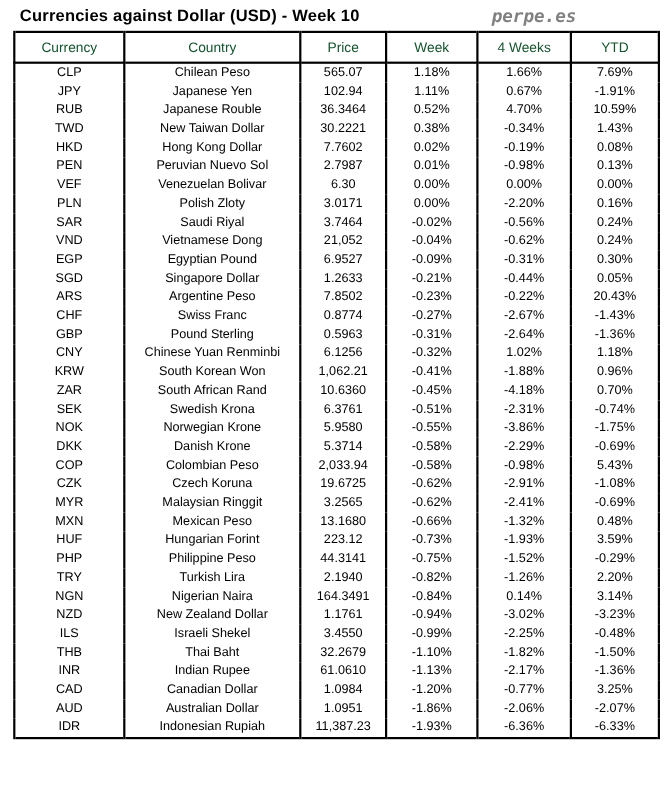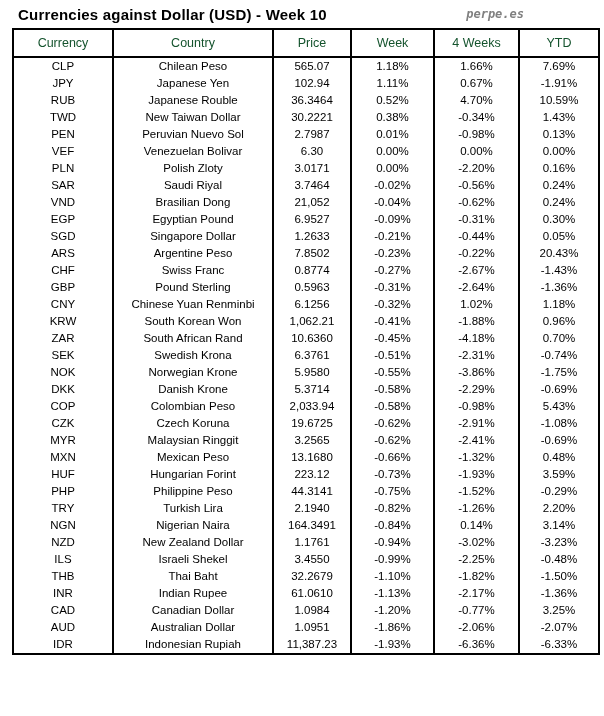--- a/index.html
+++ b/index.html
@@ -27,21 +27,21 @@
     font-size: 15px;
     font-weight: bold;
     color: #000000;
     padding-left: 6px;
     letter-spacing: 0.2px;
   }
   .logo {
     font-family: "DejaVu Sans Mono", monospace;
     font-style: italic;
     font-weight: bold;
-    font-size: 12px;
+    font-size: 16px;
     color: var(--logo-gray, #808080);
     padding-right: 2px;
   }
   table.fx {
     border-collapse: collapse;
     table-layout: fixed;
     width: 586px;
     border: 2px solid #000000;
   }
   table.fx col.c-currency { width: 100px; }
@@ -129,20 +129,28 @@
         </tr>
         <tr>
           <td>TWD</td>
           <td>New Taiwan Dollar</td>
           <td>30.2221</td>
           <td class="pos">0.38%</td>
           <td class="neg">-0.34%</td>
           <td class="pos">1.43%</td>
         </tr>
         <tr>
+          <td>HKD</td>
+          <td>Hong Kong Dollar</td>
+          <td>7.7602</td>
+          <td class="pos">0.02%</td>
+          <td class="neg">-0.19%</td>
+          <td class="pos">0.08%</td>
+        </tr>
+        <tr>
           <td>PEN</td>
           <td>Peruvian Nuevo Sol</td>
           <td>2.7987</td>
           <td class="pos">0.01%</td>
           <td class="neg">-0.98%</td>
           <td class="pos">0.13%</td>
         </tr>
         <tr>
           <td>VEF</td>
           <td>Venezuelan Bolivar</td>
@@ -162,21 +170,21 @@
         <tr>
           <td>SAR</td>
           <td>Saudi Riyal</td>
           <td>3.7464</td>
           <td class="neg">-0.02%</td>
           <td class="neg">-0.56%</td>
           <td class="pos">0.24%</td>
         </tr>
         <tr>
           <td>VND</td>
-          <td>Brasilian Dong</td>
+          <td>Vietnamese Dong</td>
           <td>21,052</td>
           <td class="neg">-0.04%</td>
           <td class="neg">-0.62%</td>
           <td class="pos">0.24%</td>
         </tr>
         <tr>
           <td>EGP</td>
           <td>Egyptian Pound</td>
           <td>6.9527</td>
           <td class="neg">-0.09%</td>

